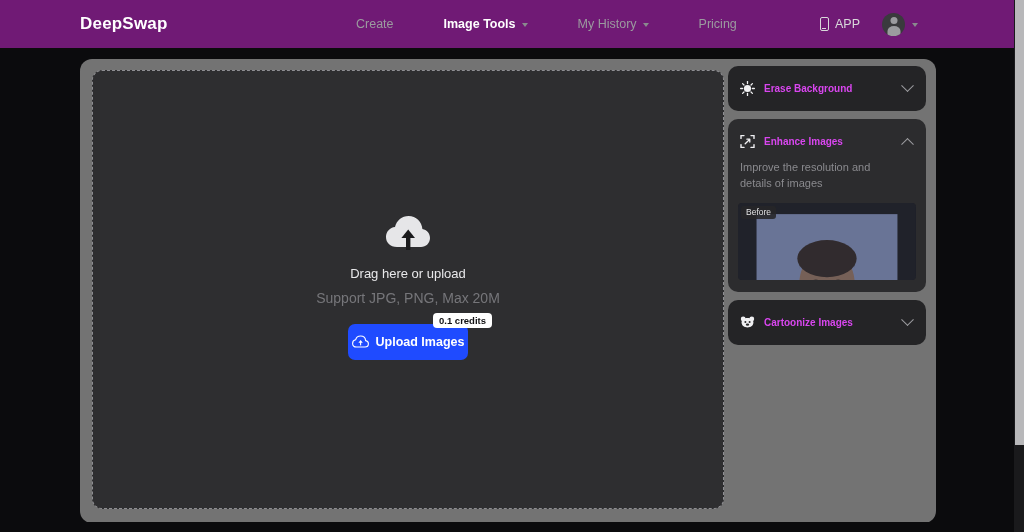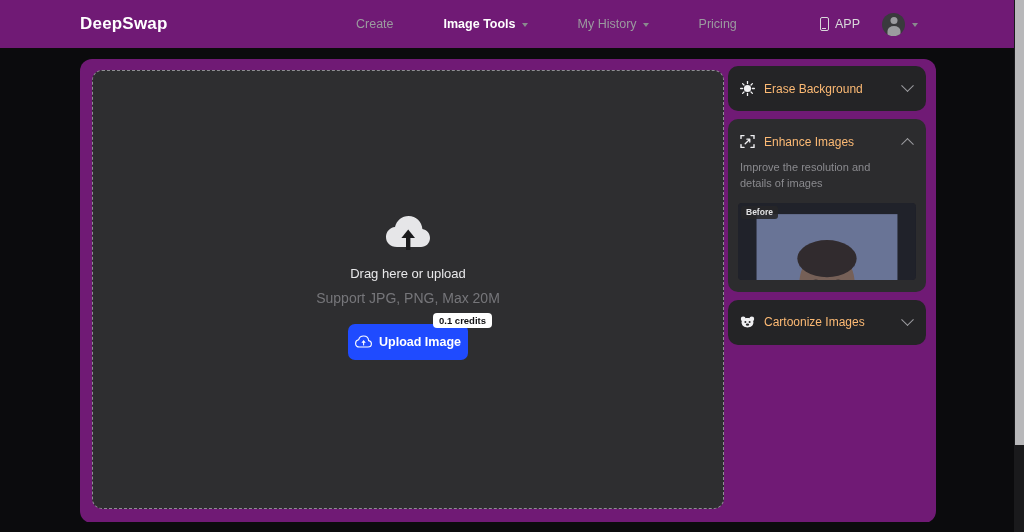--- a/index.html
+++ b/index.html
@@ -78,21 +78,21 @@
   .avatar::after {
     content:""; position:absolute;
     left:50%; top:13.5px; transform:translateX(-50%);
     width:13px; height:10px; border-radius:50% 50% 0 0; background:#9b9b9f;
   }
 
   
   .main-card {
     position:absolute; left:80px; top:59px;
     width:856px; height:464px;
-    background:#701a75;
+    background:#737373;
     border-radius:12px;
   }
   .dropzone {
     position:absolute; left:12px; top:11px;
     width:632px; height:439px;
     background:#2e2e30;
     border:1.4px dashed #8e8e92;
     border-radius:10px;
     display:flex; flex-direction:column;
     align-items:center; justify-content:center;
@@ -144,40 +144,40 @@
     display:flex; align-items:center;
     padding:0 14px 0 12px;
     cursor:pointer;
   }
   .panel-icon {
     width:15px; height:15px; flex:0 0 15px;
     margin-right:9px;
     display:flex; align-items:center; justify-content:center;
   }
   .panel-title {
-    flex:1; font-size:12px; font-weight:normal; color:#fdba74;
+    flex:1; font-size:10px; font-weight:bold; color:#d946ef;
   }
   .chev {
     width:9px; height:9px;
     border-right:1.5px solid #9b9b9f;
     border-bottom:1.5px solid #9b9b9f;
   }
   .chev.down { transform:rotate(45deg) translate(-2px,-2px); }
   .chev.up   { transform:rotate(-135deg) translate(-2px,-2px); }
   .panel-desc {
     font-size:11px; color:#8a8a8e;
     line-height:1.45;
     padding:0 30px 0 12px;
     margin-top:-4px; margin-bottom:11px;
   }
   .compare {
     margin:0 10px 12px 10px;
     height:77px;
     display:flex; gap:2px;
-    border-radius:4px; overflow:hidden;font-weight:bold;
+    border-radius:4px; overflow:hidden;
   }
   .cmp-half { position:relative; flex:1; overflow:hidden; }
   .cmp-label {
     position:absolute; top:3px;
     background:rgba(38,38,40,0.88);
     color:#e2e2e4; font-size:8.5px;
     padding:1.5px 5px; border-radius:3px;
     z-index:3;
   }
   .cmp-label.left { left:3px; }
@@ -253,21 +253,21 @@
         <div class="dz-title">Drag here or upload</div>
         <div class="dz-sub">Support JPG, PNG, Max 20M</div>
 
         <div class="upload-btn-wrap">
           <button class="upload-btn">
             <svg width="17" height="13" viewBox="0 0 17 13">
               <path d="M4.6 12 C2.1 12 0.6 10.3 0.6 8.4 C0.6 6.6 1.9 5.1 3.6 4.8 C4.2 2.5 6.2 1 8.6 1 C11.3 1 13.4 3 13.6 5.6 C15.2 5.9 16.4 7.2 16.4 8.7 C16.4 10.5 14.9 12 13 12 Z" fill="none" stroke="#ffffff" stroke-width="1.1"></path>
               <rect x="8.05" y="6" width="1.1" height="4.4" fill="#ffffff"></rect>
               <path d="M8.6 5 L10.8 7.7 L6.4 7.7 Z" fill="#ffffff"></path>
             </svg>
-            <span>Upload Image</span>
+            <span>Upload Images</span>
           </button>
           <span class="credits-badge">0.1 credits</span>
         </div>
 
       </div>
     </div>
   </div>
 
   <div class="panels">
 

